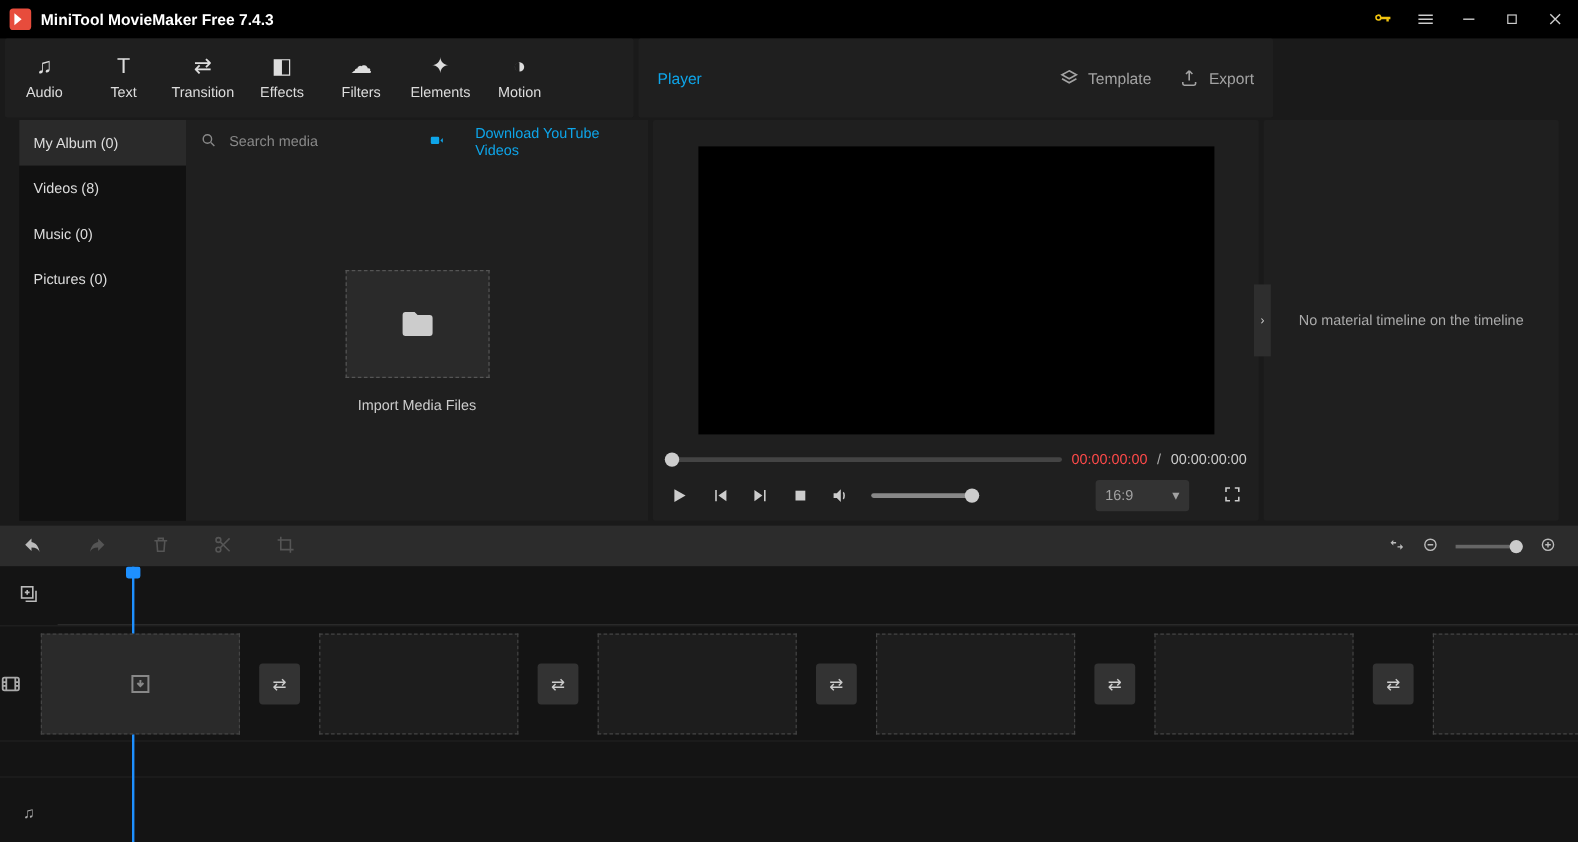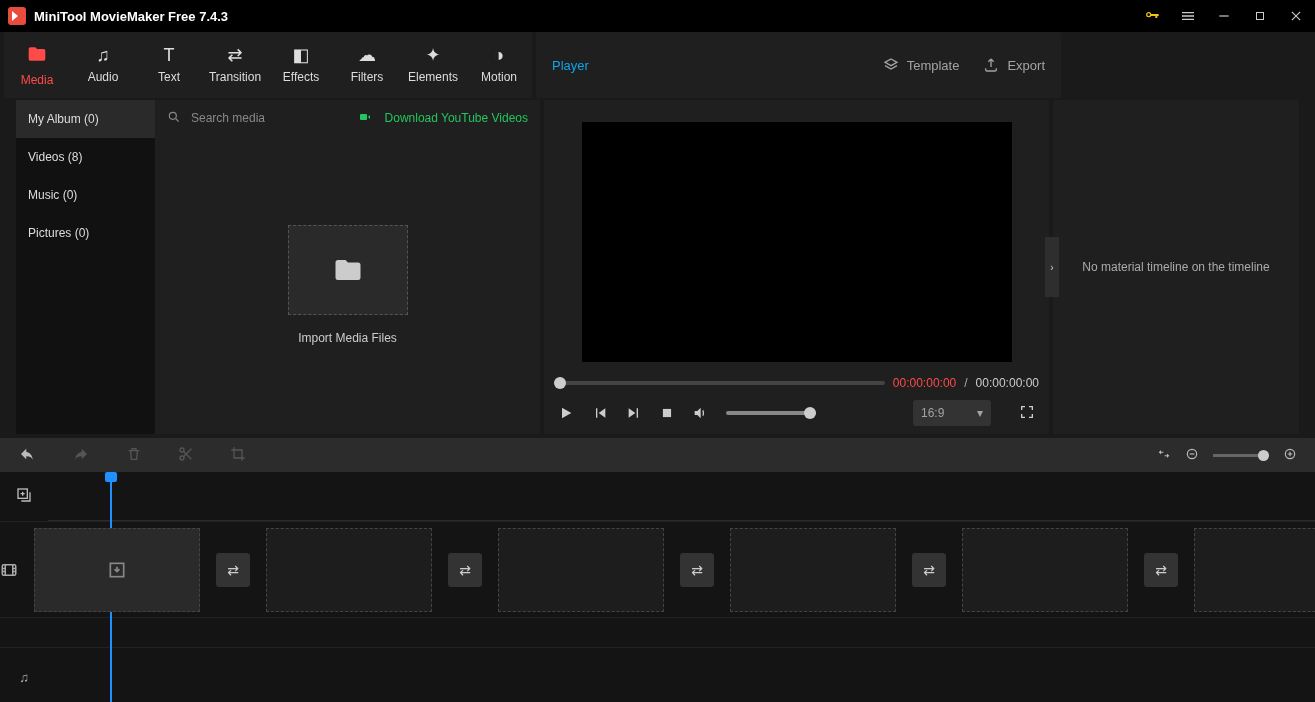--- a/index.html
+++ b/index.html
@@ -24,21 +24,21 @@
 .side-panel{flex:0 0 246px;background:#1f1f1f;border-radius:2px;display:flex;align-items:center;justify-content:center;padding:0 12px;color:#aaa;position:relative}
 .mid{height:334px;display:flex;gap:4px;padding:0 16px;margin-top:2px}
 .media-col{flex:0 0 524px;background:#1f1f1f;display:flex}
 .cat-list{width:139px;background:#111;display:flex;flex-direction:column}
 .cat-item{padding:12px 12px;color:#ddd;font-size:12px;cursor:pointer}
 .cat-item.sel{background:#2a2a2a}
 .media-body{flex:1;display:flex;flex-direction:column}
 .media-search{height:36px;display:flex;align-items:center;padding:0 12px;gap:10px}
 .search-input{flex:1;background:transparent;border:none;outline:none;color:#ccc;font-size:12px}
 .search-input::placeholder{color:#888}
-.dl-link{color:#22c55e;font-size:12px;display:flex;align-items:center;gap:12px;cursor:pointer}
+.dl-link{color:#0ea5e9;font-size:12px;display:flex;align-items:center;gap:24px;cursor:pointer}
 .import-area{flex:1;display:flex;flex-direction:column;align-items:center;justify-content:center;gap:16px}
 .import-box{width:120px;height:90px;border:1px dashed #555;display:flex;align-items:center;justify-content:center;cursor:pointer;background:#2a2a2a}
 .import-box svg{color:#ccc}
 .import-txt{color:#ccc;font-size:12px}
 .player-body{flex:1;display:flex;flex-direction:column;padding:12px 10px 8px}
 .video-canvas{flex:1;display:flex;align-items:center;justify-content:center}
 .video-black{width:430px;height:240px;background:#000}
 .timecode-row{display:flex;align-items:center;gap:8px;margin-top:4px}
 .seek-track{flex:1;height:4px;background:#444;border-radius:2px;position:relative}
 .seek-thumb{position:absolute;left:0;top:-4px;width:12px;height:12px;background:#ccc;border-radius:50%}
@@ -105,28 +105,20 @@
     <div class="titlebar-btn">
       <svg width="14" height="14" viewBox="0 0 24 24" stroke="currentColor" stroke-width="2">
             <path d="M5 5l14 14M19 5L5 19"></path>
           </svg>
     </div>
   </div>
 </div>
 
 <div class="toolbar">
   <div class="toolbar-left">
-    <div class="tool-tab active">
-      <span class="tool-ico">
-        <svg width="20" height="20" viewBox="0 0 24 24" fill="currentColor">
-              <path d="M10 4l2 2h8a2 2 0 0 1 2 2v10a2 2 0 0 1-2 2H4a2 2 0 0 1-2-2V6a2 2 0 0 1 2-2h6z"></path>
-            </svg>
-      </span>
-      <span>Media</span>
-    </div>
     <div class="tool-tab">
       <span class="tool-ico">♫</span>
       <span>Audio</span>
     </div>
     <div class="tool-tab">
       <span class="tool-ico">T</span>
       <span>Text</span>
     </div>
     <div class="tool-tab">
       <span class="tool-ico">⇄</span>

